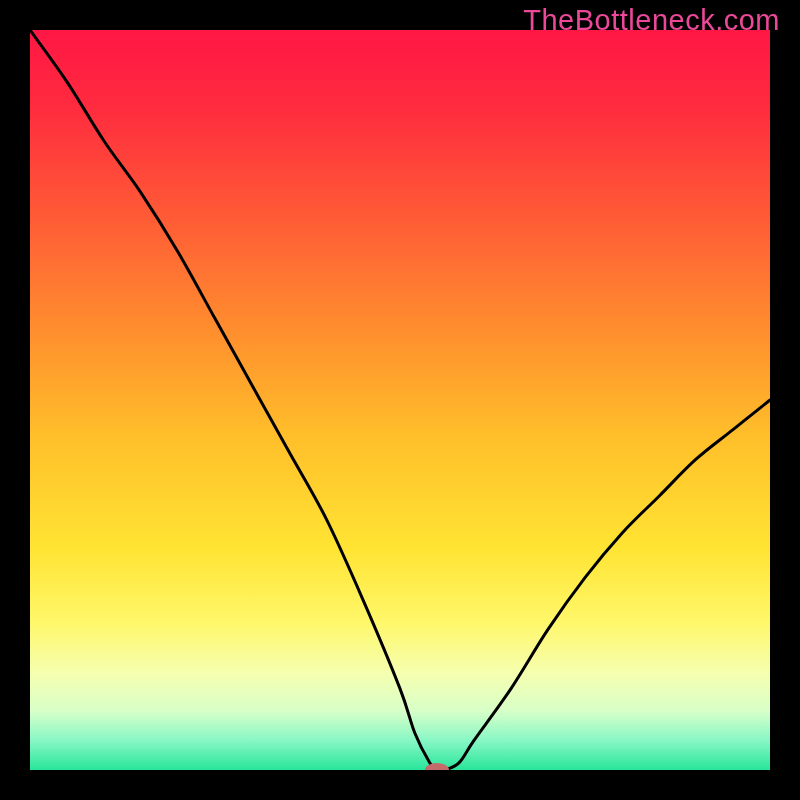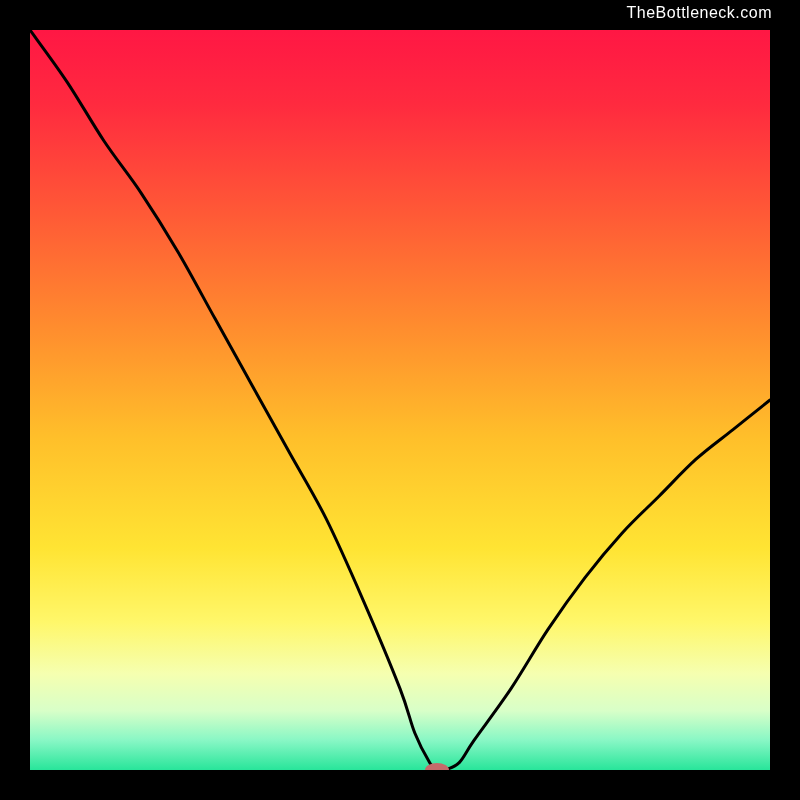--- a/index.html
+++ b/index.html
@@ -7,23 +7,23 @@
     padding: 0;
     width: 800px;
     height: 800px;
     background: #000;
     font-family: Arial, Helvetica, sans-serif;
     position: relative;
   }
   .watermark {
     position: absolute;
     top: 4px;
-    right: 28px;
-    color: #ffffff;
-    font-size: 16px;
+    right: 20px;
+    color: #ec4899;
+    font-size: 29px;
     font-weight: 500;
     letter-spacing: 0.5px;
     z-index: 10;
   }
   .plot-area {
     position: absolute;
     left: 30px;
     top: 30px;
     width: 740px;
     height: 740px;

